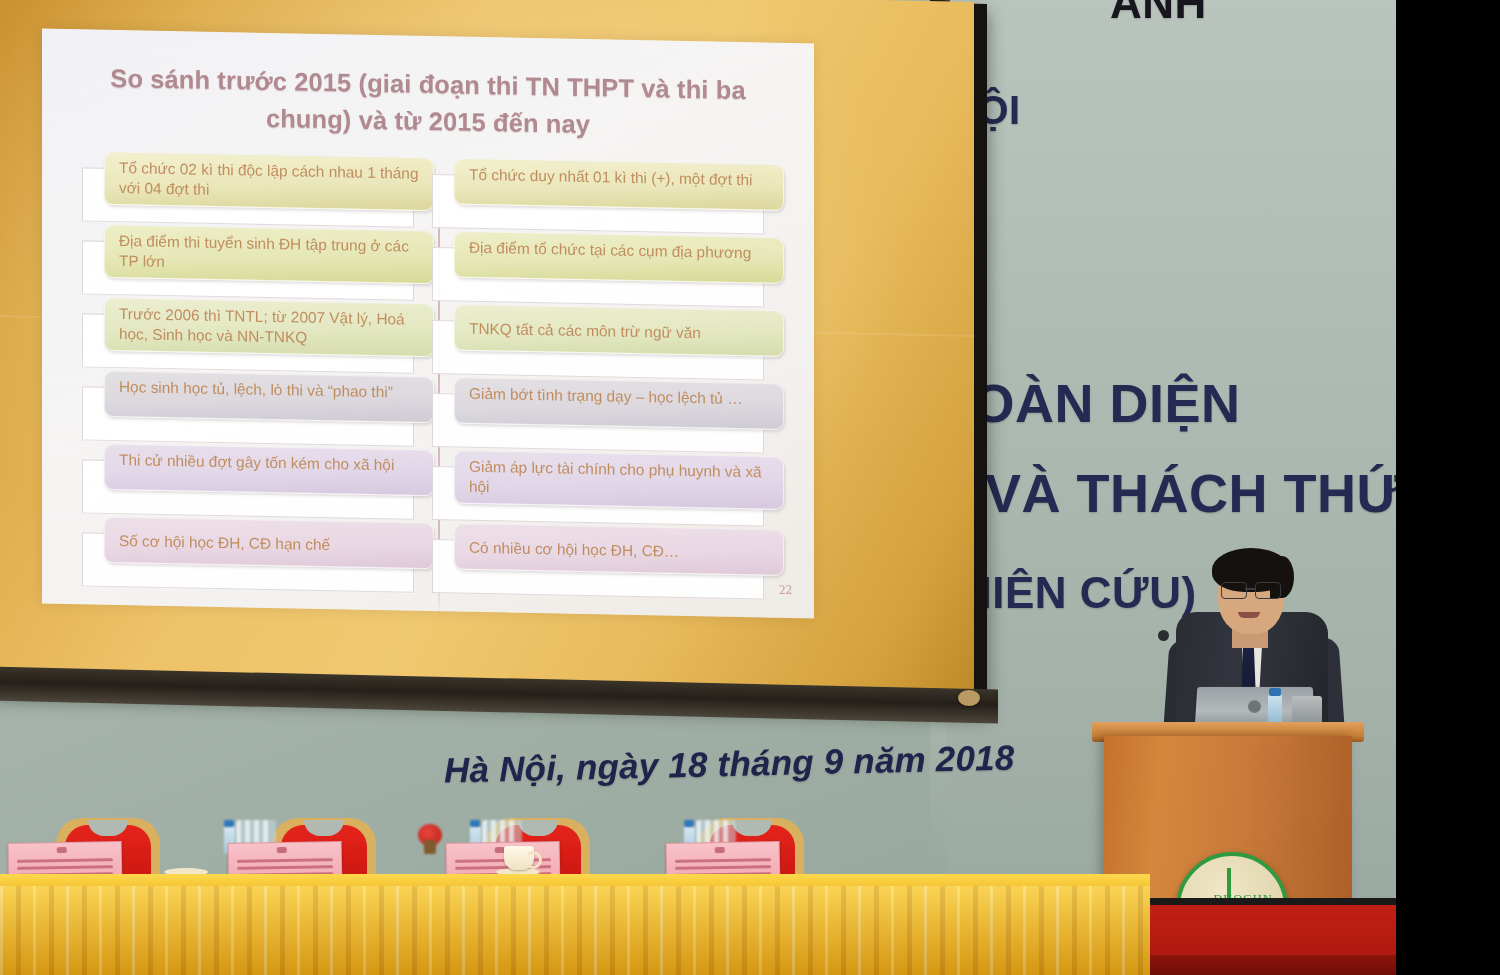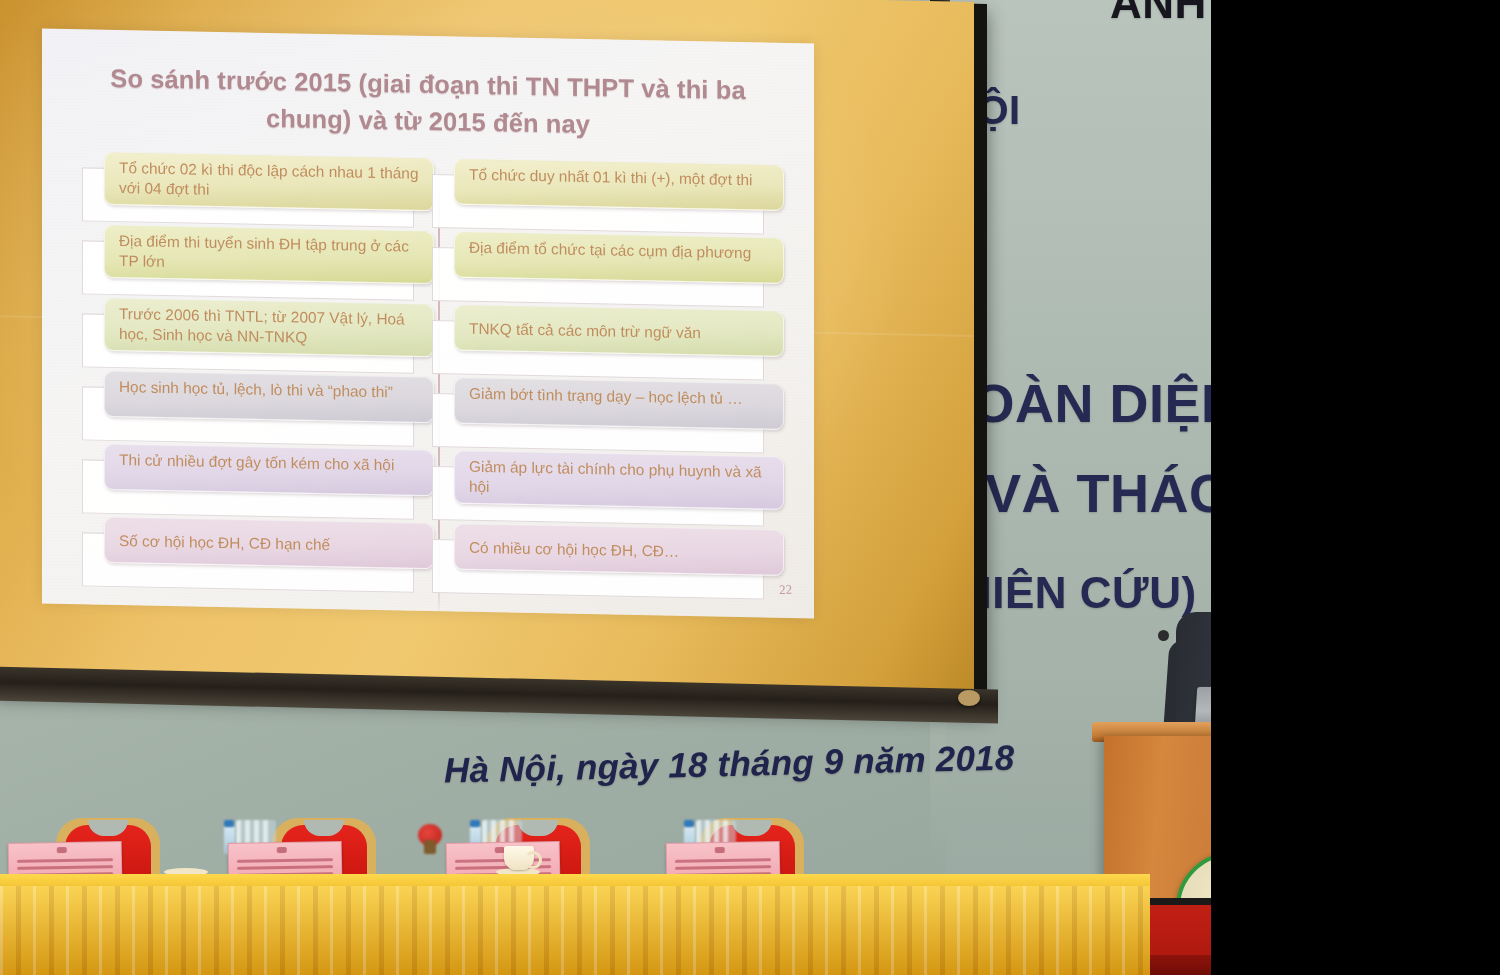--- a/index.html
+++ b/index.html
@@ -1,18 +1,18 @@
 <!DOCTYPE html>
 <html><head>
 <meta charset="utf-8">
 <style>
   html,body{margin:0;padding:0;background:#000;}
   body{width:1500px;height:975px;overflow:hidden;font-family:"DejaVu Sans",sans-serif;}
 
-  #scene{position:relative;width:1211px;height:975px;overflow:hidden;
+  #scene{position:relative;width:1396px;height:975px;overflow:hidden;
          background:#fef9c3;}
 
   
   .wall{position:absolute;left:0;top:0;width:1500px;height:930px;
         background:linear-gradient(160deg,#b4bfb3 0%,#a9b7ad 35%,#9eada3 70%,#93a39a 100%);}
   .wall-sheen{position:absolute;left:930px;top:0;width:570px;height:930px;
         background:radial-gradient(ellipse at 30% 30%, rgba(230,235,228,.55), rgba(150,170,158,0) 70%);}
 
   
   .banner-board{position:absolute;left:946px;top:0;width:554px;height:905px;

